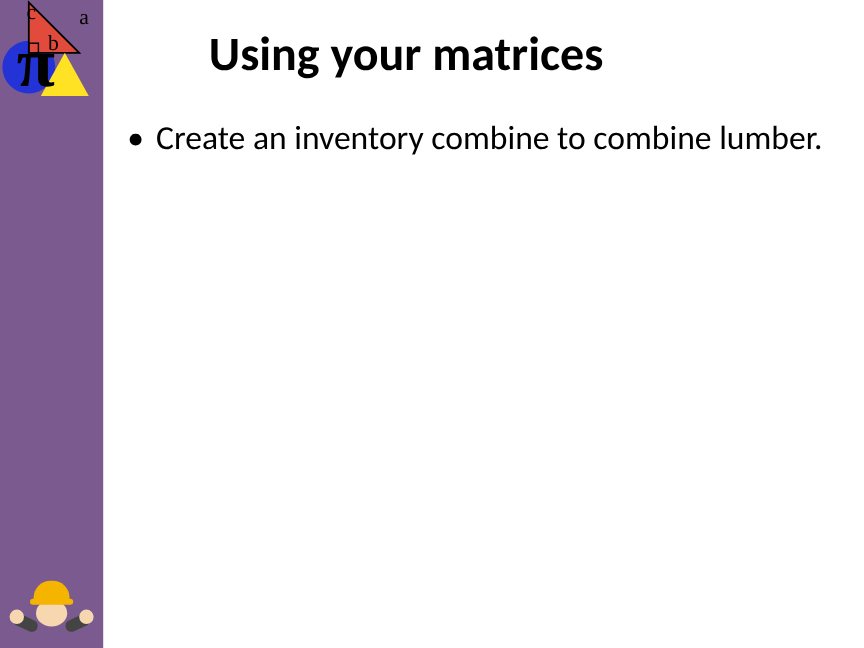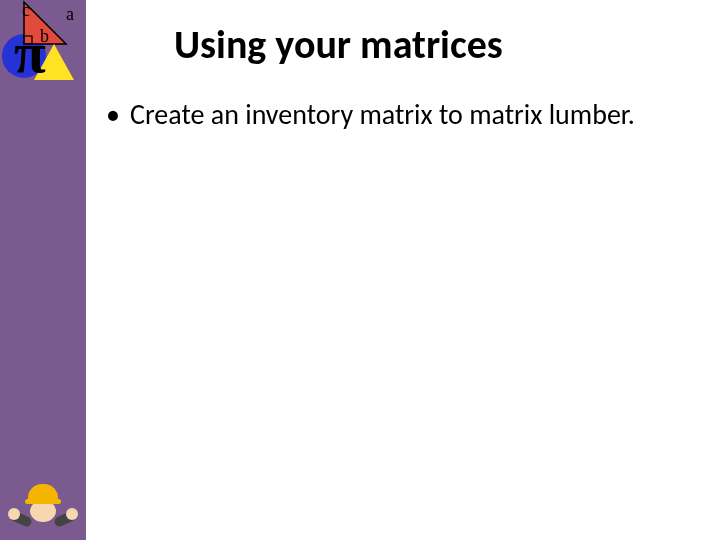--- a/index.html
+++ b/index.html
@@ -160,16 +160,16 @@
     <div class="face"></div>
     <div class="hardhat"></div>
   </div>
 </div>
 
 <h1 class="slide-title">Using your matrices</h1>
 
 <div class="bullet-area">
   <ul>
     <li>
-      <span>Create an inventory matrix to matrix lumber.</span>
+      <span>Create an inventory combine to combine lumber.</span>
     </li>
   </ul>
 </div>
 
 </body></html>

